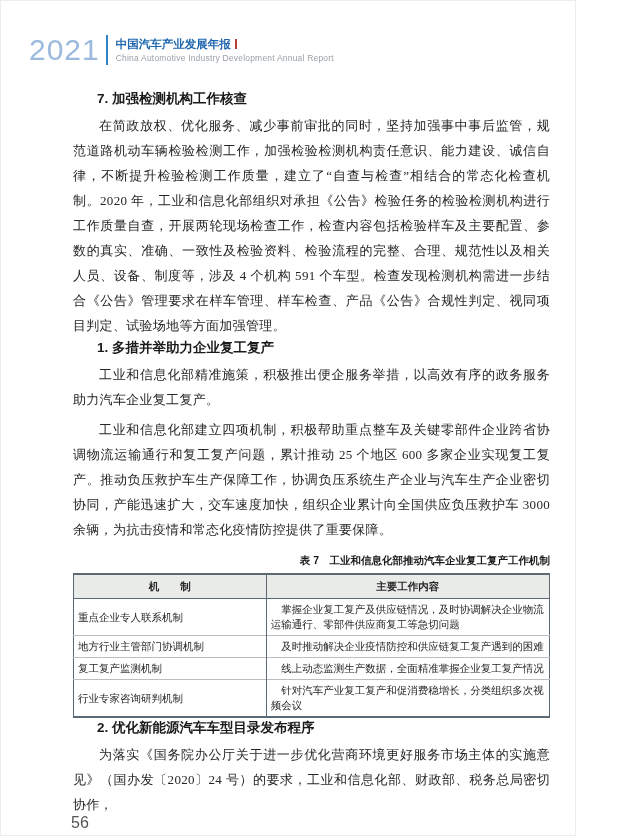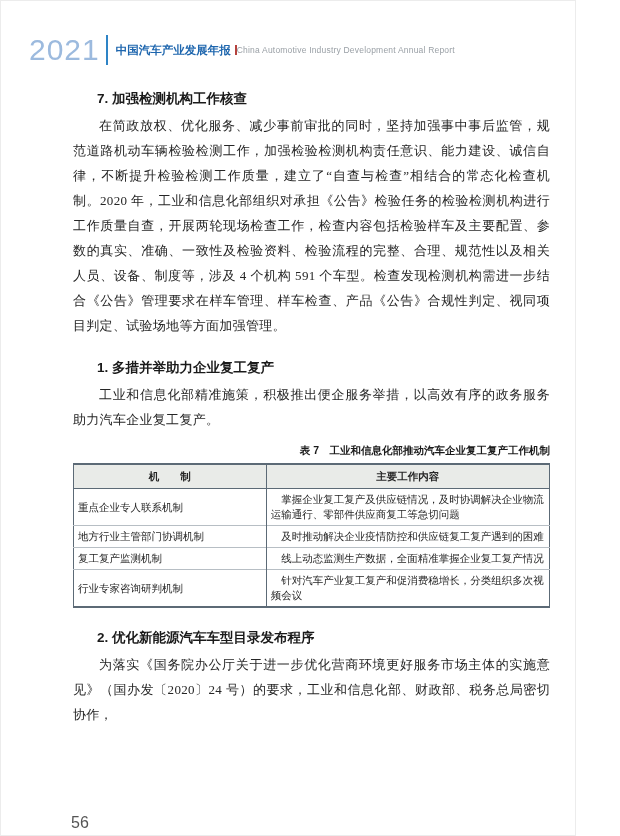--- a/index.html
+++ b/index.html
@@ -8,21 +8,21 @@
     font-family:"Liberation Serif","DejaVu Serif",serif;color:#222;
     box-sizing:border-box;border:1px solid #ececec;overflow:hidden;text-decoration:underline;
   }
   
   .header{position:absolute;top:34px;left:28px;display:flex;align-items:center;}
   .year{
     font-family:"Liberation Sans","DejaVu Sans",sans-serif;
     font-size:30px;line-height:30px;color:var(--year-blue,#9cbade);letter-spacing:1px;
   }
   .head-divider{width:2px;height:30px;background:var(--accent-blue,#4e93d6);margin:0 8px 0 6px;}
-  .titles{display:flex;flex-direction:row;justify-content:flex-end;}
+  .titles{display:flex;flex-direction:column;justify-content:flex-end;}
   .title-cn{
     font-family:"Liberation Sans","DejaVu Sans",sans-serif;
     font-size:11.5px;font-weight:bold;color:var(--brand-blue,#1e66ae);
     line-height:14px;display:flex;align-items:center;
   }
   .red-tick{display:inline-block;width:2px;height:10px;background:var(--red-tick,#b5413d);margin-left:4px;}
   .title-en{
     font-family:"Liberation Sans","DejaVu Sans",sans-serif;
     font-size:8.5px;color:#9aa0a6;line-height:12px;margin-top:1px;letter-spacing:0.2px;
   }
@@ -36,21 +36,21 @@
   .para{
     font-size:13px;line-height:25px;text-align:justify;text-indent:2em;
     margin:5px 0 0 0;letter-spacing:0.3px;color:#262626;
   }
   .h-blue{
     font-family:"Liberation Sans","DejaVu Sans",sans-serif;
     font-size:17.5px;font-weight:bold;color:var(--accent-blue,#2e84c6);
     margin:20px 0 0 0;line-height:24px;
   }
   .h-blue .num{margin-right:12px;}
-  .gap-top{margin-top:20px;}
+  .gap-top{}
   
   .tbl-caption{
     font-family:"Liberation Sans","DejaVu Sans",sans-serif;
     font-size:10.5px;font-weight:bold;text-align:right;color:#1a1a1a;
     margin:12px 0 5px 0;
   }
   table.mech{
     width:100%;border-collapse:collapse;table-layout:fixed;
     font-size:10.5px;line-height:15px;color:#262626;
     border-top:2px solid var(--table-border,#5c6a76);
@@ -95,20 +95,21 @@
   </div>
 
   <div class="main">
 
     <div class="h-black">7. 加强检测机构工作核查</div>
     <p class="para">在简政放权、优化服务、减少事前审批的同时，坚持加强事中事后监管，规范道路机动车辆检验检测工作，加强检验检测机构责任意识、能力建设、诚信自律，不断提升检验检测工作质量，建立了“自查与检查”相结合的常态化检查机制。2020 年，工业和信息化部组织对承担《公告》检验任务的检验检测机构进行工作质量自查，开展两轮现场检查工作，检查内容包括检验样车及主要配置、参数的真实、准确、一致性及检验资料、检验流程的完整、合理、规范性以及相关人员、设备、制度等，涉及 4 个机构 591 个车型。检查发现检测机构需进一步结合《公告》管理要求在样车管理、样车检查、产品《公告》合规性判定、视同项目判定、试验场地等方面加强管理。</p>
 
 
     <div class="h-black gap-top">1. 多措并举助力企业复工复产</div>
     <p class="para">工业和信息化部精准施策，积极推出便企服务举措，以高效有序的政务服务助力汽车企业复工复产。</p>
+    <p class="para">工业和信息化部建立四项机制，积极帮助重点整车及关键零部件企业跨省协调物流运输通行和复工复产问题，累计推动 25 个地区 600 多家企业实现复工复产。推动负压救护车生产保障工作，协调负压系统生产企业与汽车生产企业密切协同，产能迅速扩大，交车速度加快，组织企业累计向全国供应负压救护车 3000 余辆，为抗击疫情和常态化疫情防控提供了重要保障。</p>
 
     <div class="tbl-caption">表 7　工业和信息化部推动汽车企业复工复产工作机制</div>
 
     <table class="mech">
       <thead>
         <tr>
           <th class="col-mech">机　　制</th>
           <th>主要工作内容</th>
         </tr>
       </thead>

